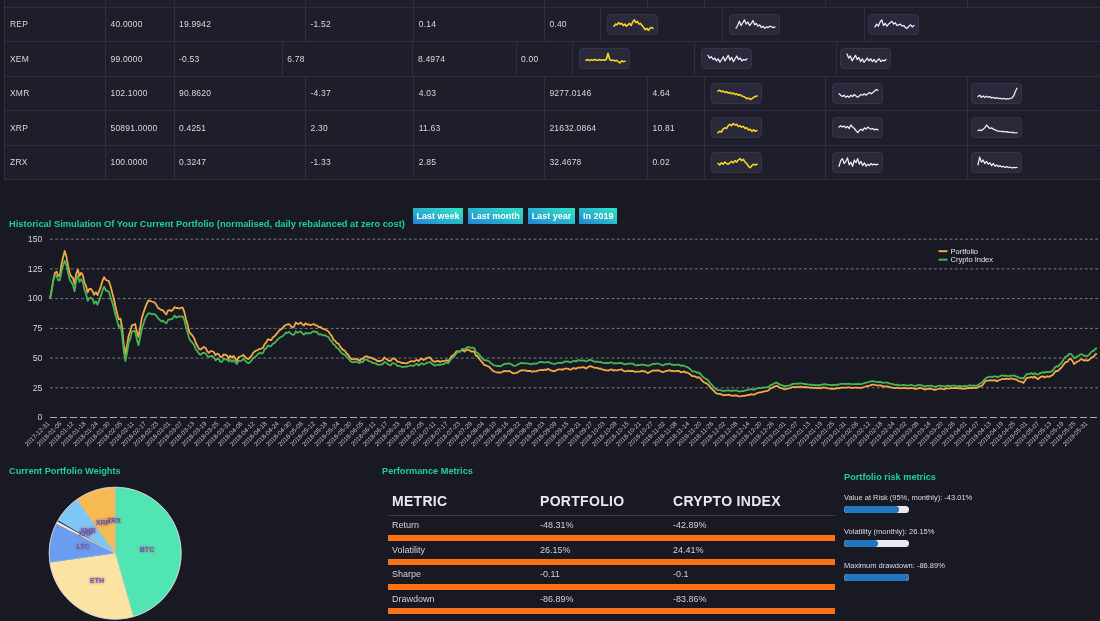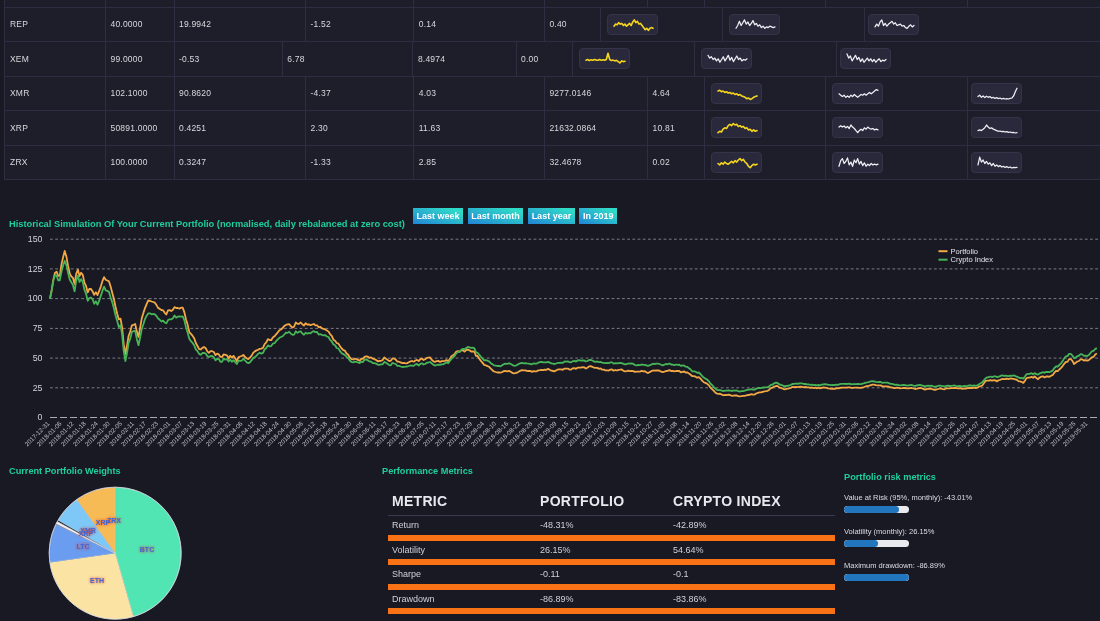--- a/index.html
+++ b/index.html
@@ -301,21 +301,21 @@
       <span>CRYPTO INDEX</span>
     </div>
     <div class="pmr">
       <span style="width:148px;">Return</span>
       <span style="width:133px;">-48.31%</span>
       <span>-42.89%</span>
     </div>
     <div class="pmr">
       <span style="width:148px;">Volatility</span>
       <span style="width:133px;">26.15%</span>
-      <span>54.64%</span>
+      <span>24.41%</span>
     </div>
     <div class="pmr">
       <span style="width:148px;">Sharpe</span>
       <span style="width:133px;">-0.11</span>
       <span>-0.1</span>
     </div>
     <div class="pmr">
       <span style="width:148px;">Drawdown</span>
       <span style="width:133px;">-86.89%</span>
       <span>-83.86%</span>

